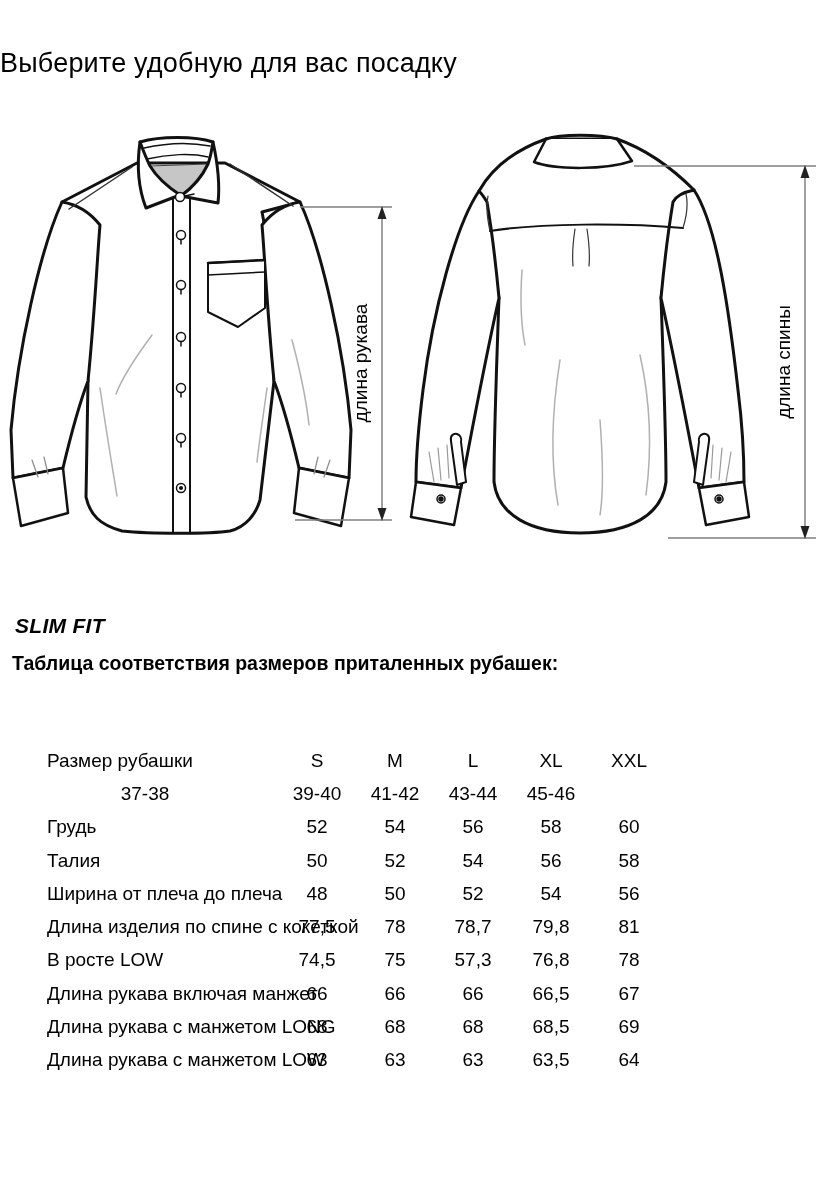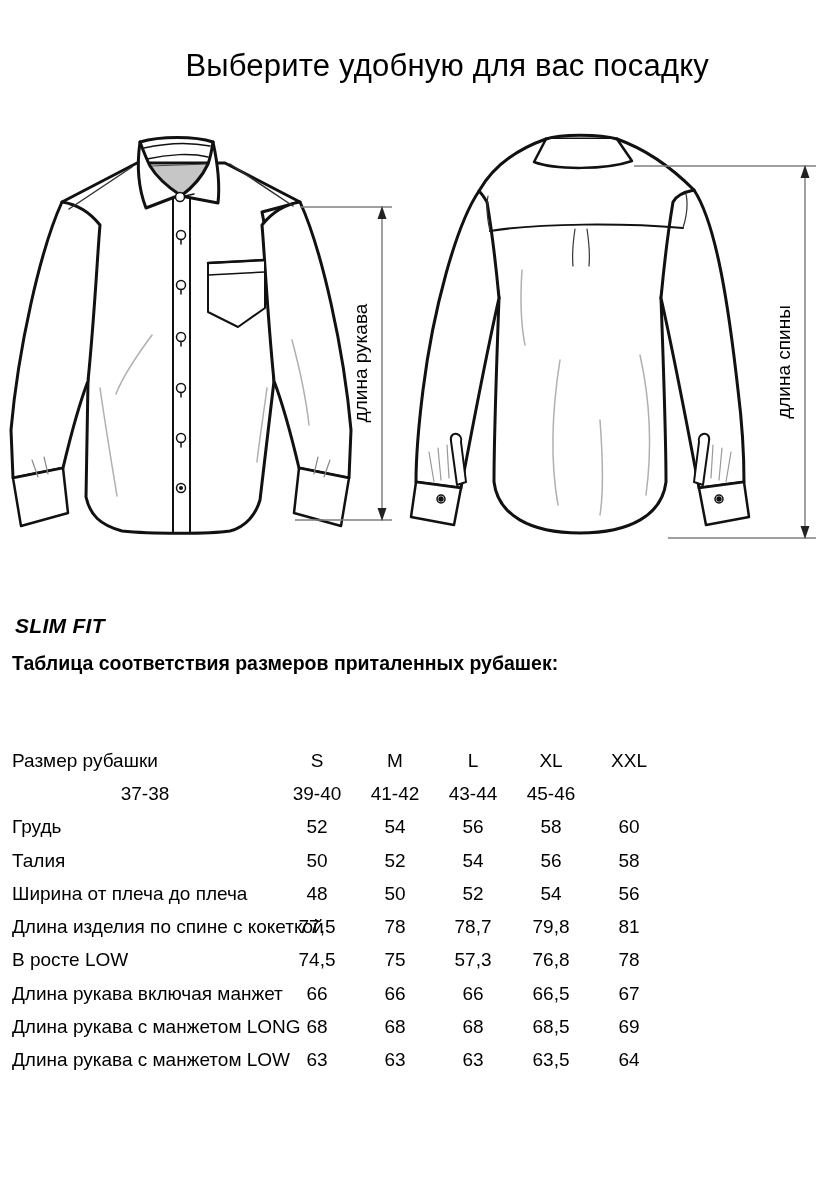--- a/index.html
+++ b/index.html
@@ -2,37 +2,37 @@
 <html><head>
 <meta charset="utf-8">
 <style>
   html,body{margin:0;padding:0;background:#fff;}
   body{
     width:825px;height:1200px;position:relative;overflow:hidden;
     font-family:"Liberation Sans",sans-serif;color:#000;
   }
   .page-title{
     position:absolute;top:48px;left:0;width:709px;
-    text-align:right;font-size:31px;font-weight:400;letter-spacing:0.2px;
+    text-align:left;font-size:27px;font-weight:400;letter-spacing:0.2px;
   }
   .diagram{position:absolute;top:130px;left:0;width:825px;height:430px;}
   .fit-heading{
     position:absolute;top:614px;left:15px;
     font-size:21px;font-weight:700;letter-spacing:0.3px;font-style:italic;
   }
   .fit-subtitle{
     position:absolute;top:652px;left:12px;
     font-size:19.5px;font-weight:700;
   }
   .size-table{position:absolute;top:744px;left:12px;width:680px;}
   .size-table .trow{
     display:grid;grid-template-columns:266px 78px 78px 78px 78px 78px;
     height:33.3px;align-items:center;font-size:19px;
   }
-  .size-table .tlabel{text-align:left;white-space:nowrap;}
+  .size-table .tlabel{text-align:left;white-space:nowrap;margin-left:35px;}
   .size-table .tval{text-align:center;}
   svg text{font-family:"Liberation Sans",sans-serif;}
 </style>
 </head>
 <body>
 
 <div class="page-title">Выберите удобную для вас посадку</div>
 
 <div class="diagram">
 <svg width="825" height="430" viewBox="0 0 825 430">

